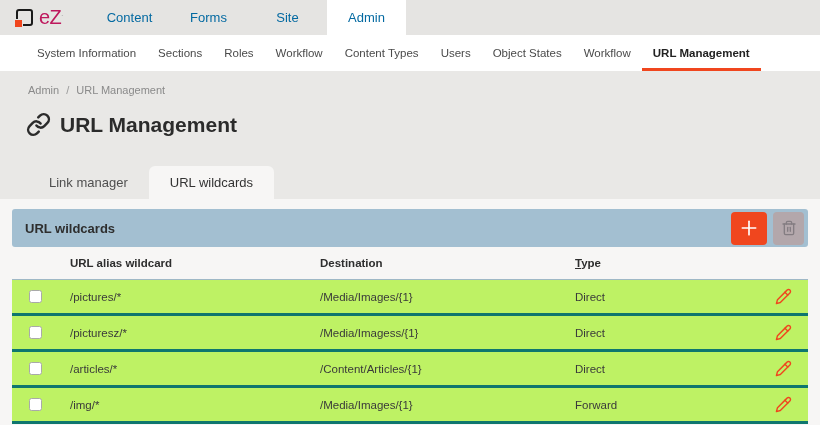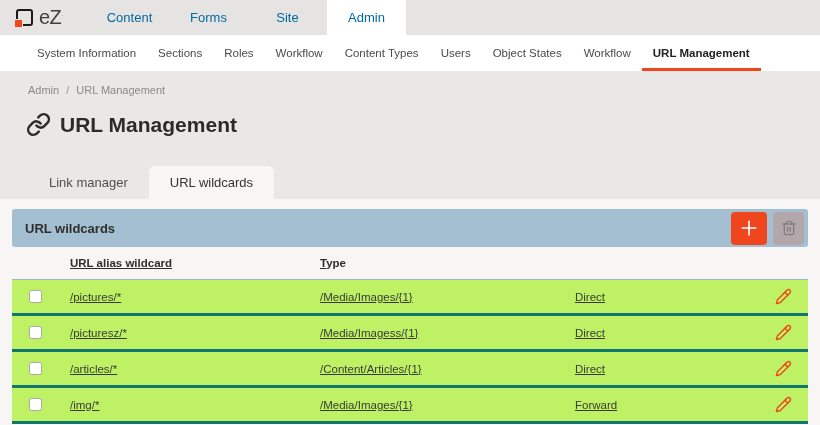--- a/index.html
+++ b/index.html
@@ -20,21 +20,21 @@
     display:flex; align-items:center; padding:0 14px 0 16px; cursor:pointer;
   }
   .logo-mark {
     position:relative; width:17px; height:17px;
     border:2.6px solid #1a1a1a; border-radius:3px; margin-right:6px;
   }
   .logo-orange {
     position:absolute; left:-4px; bottom:-4px; width:9px; height:9px;
     background:#f0461e; border:1.6px solid #e5e4e2;
   }
-  .logo-text { font-size:20px; color:#404040; letter-spacing:-0.5px; }
+  .logo-text { font-size:20px; color:#be185d; letter-spacing:-0.5px; }
   .logo-tm { font-size:8px; color:#9a9a9a; vertical-align:top; line-height:14px; }
   .topnav { display:flex; margin-left:12px; }
   .topnav-item {
     width:79px; display:flex; align-items:center; justify-content:center;
     font-size:13px; color:#0369a1; cursor:pointer;
   }
   .topnav-item.active { background:#ffffff; }
 
   
   .subnav {
@@ -89,21 +89,21 @@
   .panel-actions { margin-left:auto; display:flex; gap:6px; align-items:center; }
   .btn {
     border:none; border-radius:4px; cursor:pointer;
     display:flex; align-items:center; justify-content:center;
   }
   .btn-add { width:36px; height:33px; background:#f0461e; }
   .btn-trash { width:31px; height:33px; background:#b3a7ab; }
 
   
   .table { width:100%; }
-  .thead, .trow { display:flex; align-items:center;text-decoration:underline; }
+  .thead, .trow { display:flex; align-items:center; }
   .thead {
     height:33px; font-size:11.5px; font-weight:bold; color:#2e2e2e;
     border-bottom:1px solid #9fb8c6;
   }
   .trow {
     height:36px; background:#bef264; font-size:11.5px; color:#3a3a3a;
     border-bottom:3px solid #0f766e;
   }
   .col-check { width:58px; padding-left:17px; display:flex; align-items:center; }
   .col-wildcard { width:250px; }
@@ -190,20 +190,21 @@
             <line x1="14" y1="11" x2="14" y2="17"></line>
         </svg>
       </button>
     </div>
   </div>
 
   <div class="table">
     <div class="thead">
       <div class="col-check"></div>
       <div class="col-wildcard">URL alias wildcard</div>
+      <div class="col-dest">Destination</div>
       <div class="col-type"><span class="th-first-underline">Type</span></div>
       <div class="col-actions"></div>
     </div>
 
     <div class="trow">
       <div class="col-check">
           <input type="checkbox" class="cb" style="">
         </div>
       <div class="col-wildcard">/pictures/*</div>
       <div class="col-dest">/Media/Images/{1}</div>

